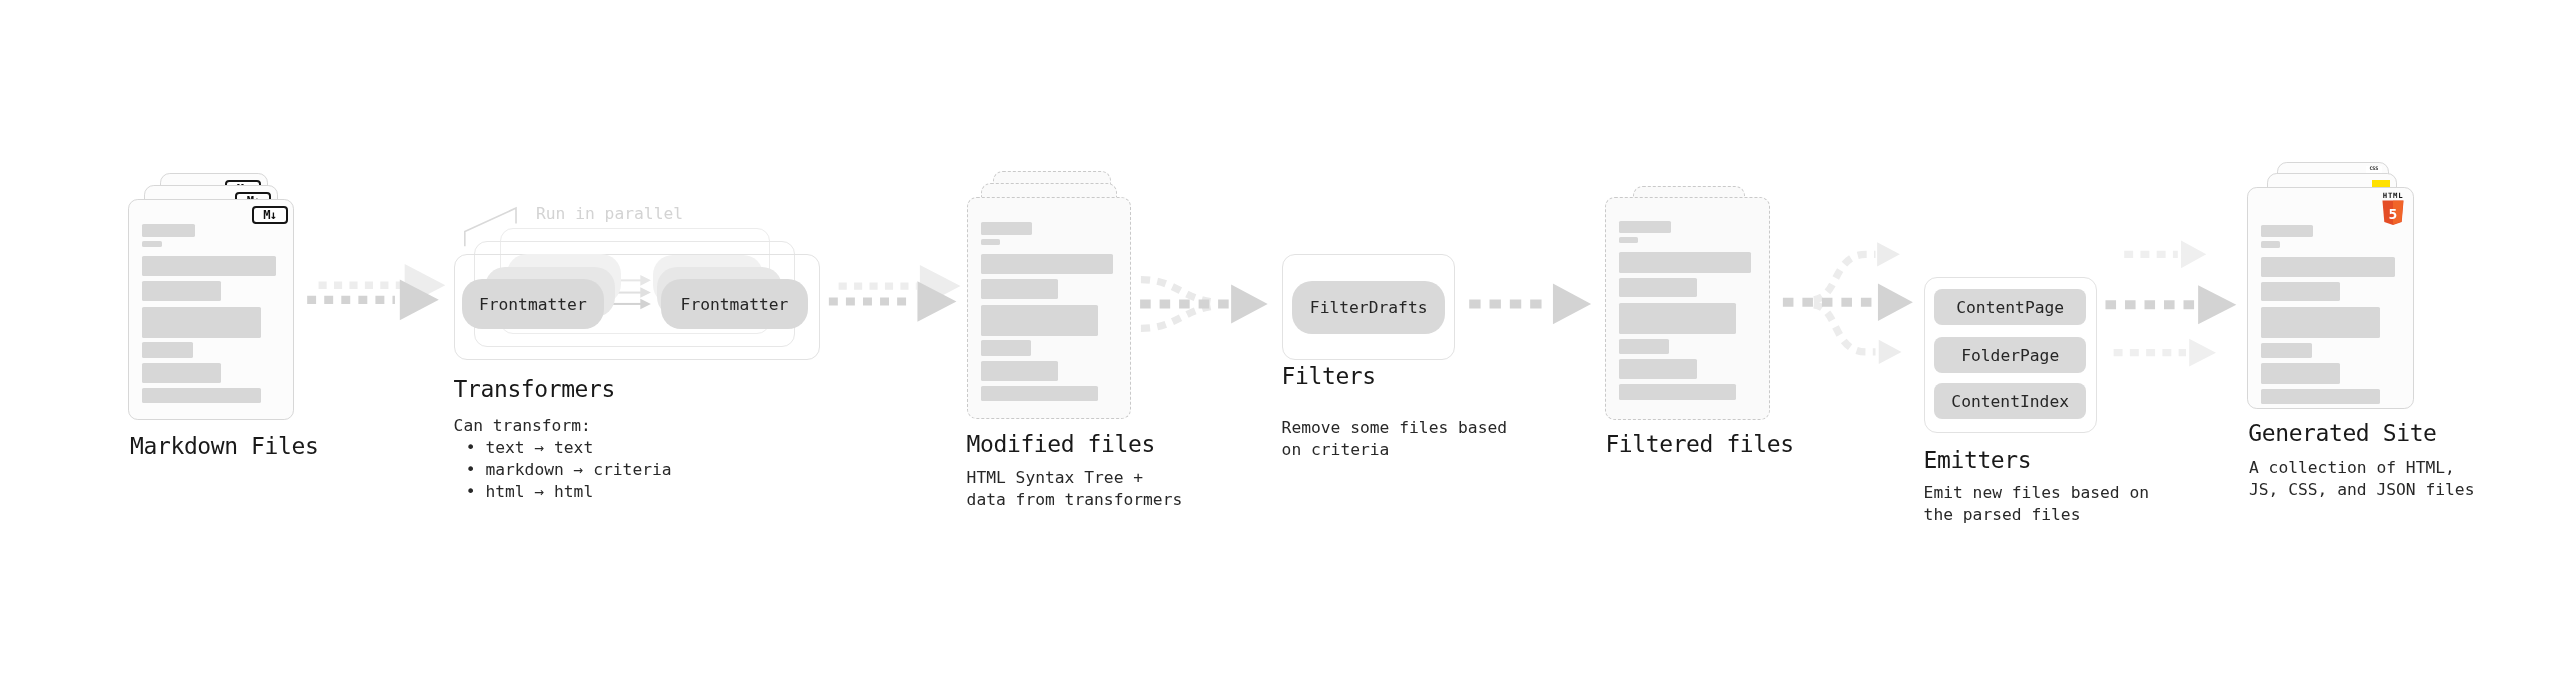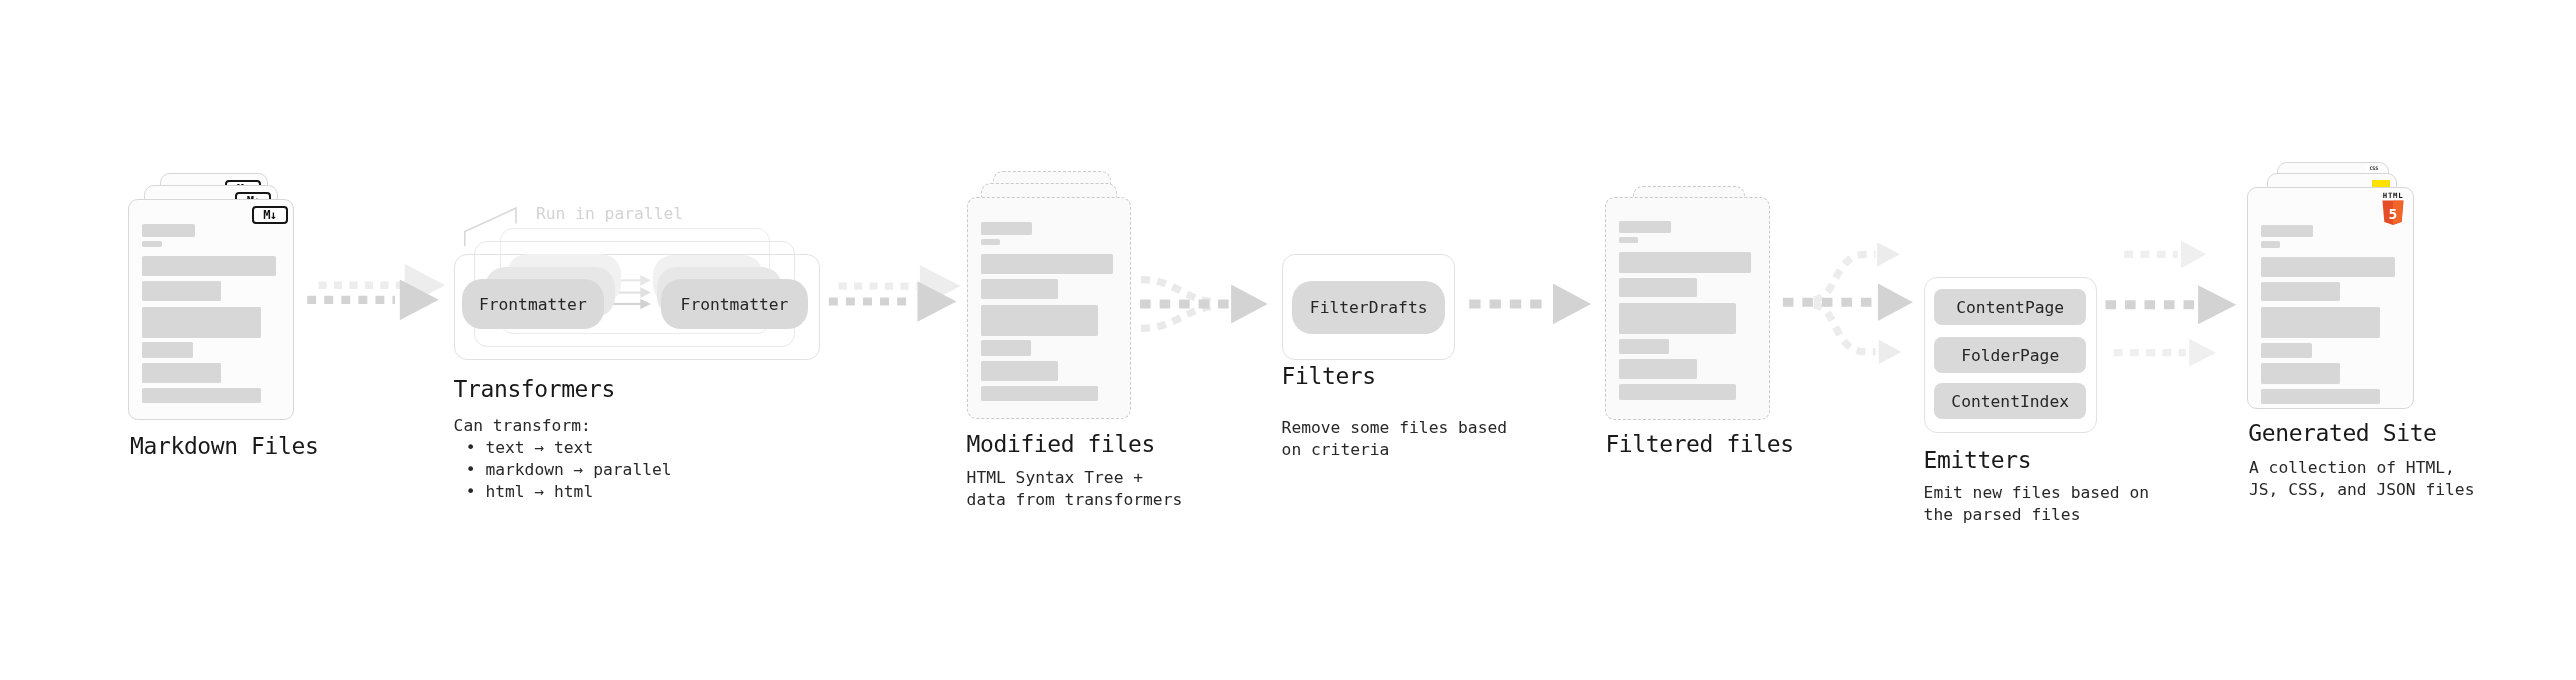--- a/index.html
+++ b/index.html
@@ -142,21 +142,21 @@
 
     <div class="gbox sh2" style="left:201px;top:55px;width:110px;height:50px;"></div>
     <div class="gbox sh1" style="left:205px;top:67px;width:125px;height:50px;"></div>
     <div class="gbox" style="left:209px;top:79px;width:147px;height:50px;">
       <span>Frontmatter</span>
     </div>
     <div class="title" style="left:1.6px;top:176px;">Transformers</div>
     <div class="desc" style="left:1.6px;top:215px;">
       <div class="line">Can transform:</div>
       <div class="line indent">• text → text</div>
-      <div class="line indent">• markdown → parallel</div>
+      <div class="line indent">• markdown → criteria</div>
       <div class="line indent">• html → html</div>
     </div>
   </div>
 
   <div class="stage" style="left:965px;top:171px;width:244px;height:341px;">
     <div class="doc dashed" style="left:28px;top:0px;width:118px;height:222px;"></div>
     <div class="doc dashed" style="left:16.3px;top:12.2px;width:136px;height:222px;"></div>
     <div class="doc dashed" style="left:1.6px;top:26px;width:164px;height:222px;">
       <div class="bars">
         <i style="width:38%;height:12.2px;"></i>

